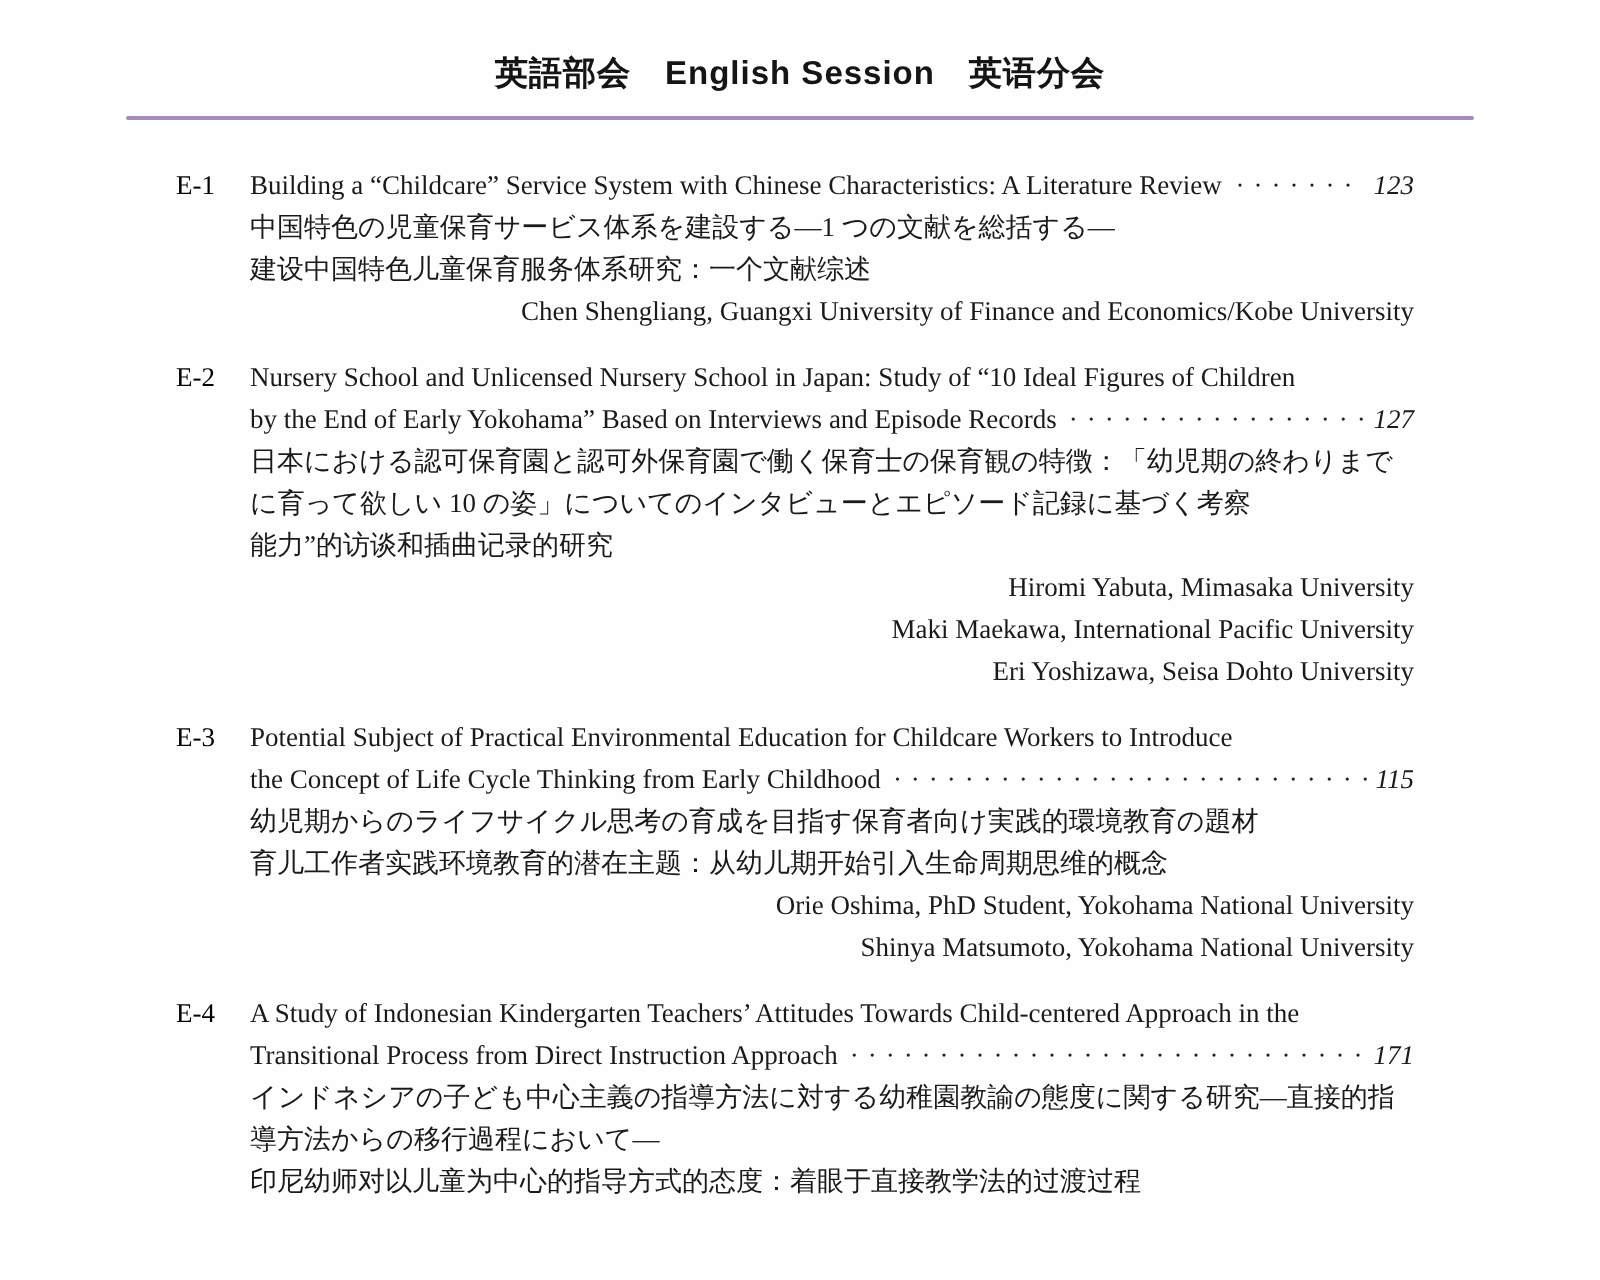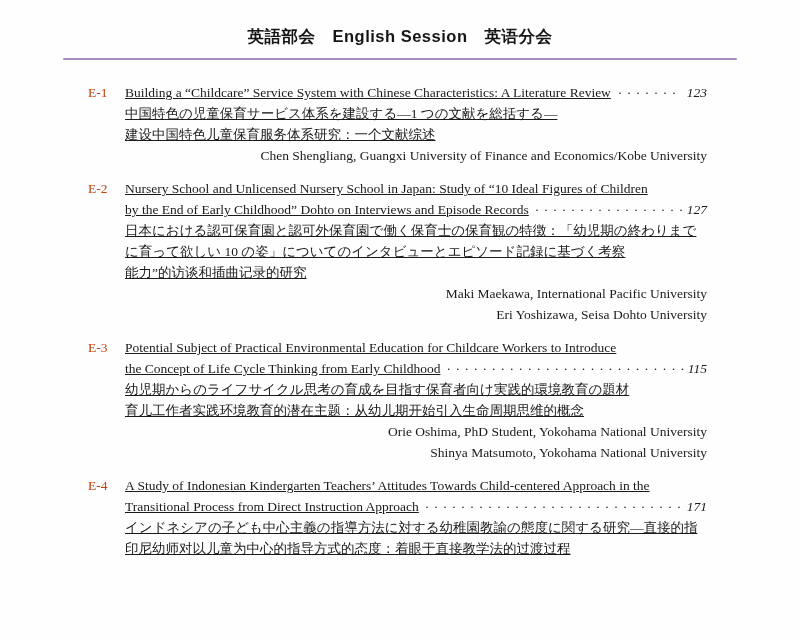--- a/index.html
+++ b/index.html
@@ -15,25 +15,25 @@
     padding-top: 26px; text-align: center;
     font-family: "Liberation Sans", "DejaVu Sans", sans-serif;
     font-weight: 600; font-size: 16.5px; letter-spacing: 0.5px; color: #151515;
   }
   .rule { height: 2px; border: none; margin: 10px 63px 0 63px; border-radius: 1px; }
 
   .entries { margin: 22px 93px 0 125px; }
   .entry { position: relative; margin-bottom: 12px; }
   .entry-id {
     position: absolute; left: -37px; top: 0;
-    font-size: 13.5px; line-height: 21px; color: #c2410c;
+    font-size: 13.5px; line-height: 21px; color: #000000;
   }
   .line { font-size: 13.5px; line-height: 21px; white-space: nowrap; }
   .line.has-page { display: flex; align-items: baseline; }
-  .line .text { flex: 0 0 auto; text-decoration: underline; }
+  .line .text { flex: 0 0 auto; }
   .dots {
     flex: 1 1 0; min-width: 0; overflow: hidden;
     text-align: right; letter-spacing: 4.5px; padding: 0 6px; color: #222;
   }
   .page-num { flex: 0 0 auto; font-style: italic; }
   .author { font-size: 13.5px; line-height: 21px; text-align: right; white-space: nowrap; }
 </style>
 </head>
 <body>
 
@@ -51,27 +51,28 @@
           <span class="page-num">123</span>
         </div>
         <div class="line cjk"><span class="text">中国特色の児童保育サービス体系を建設する―1 つの文献を総括する―</span></div>
         <div class="line cjk"><span class="text">建设中国特色儿童保育服务体系研究：一个文献综述</span></div>
         <div class="author">Chen Shengliang, Guangxi University of Finance and Economics/Kobe University</div>
       </div>
       <div class="entry">
         <div class="line en"><span class="entry-id">E-2</span></div>
         <div class="line en"><span class="text">Nursery School and Unlicensed Nursery School in Japan: Study of “10 Ideal Figures of Children</span></div>
         <div class="line en has-page">
-          <span class="text">by the End of Early Childhood” Dohto on Interviews and Episode Records</span>
+          <span class="text">by the End of Early Yokohama” Based on Interviews and Episode Records</span>
           <span class="dots">···················</span>
           <span class="page-num">127</span>
         </div>
         <div class="line cjk"><span class="text">日本における認可保育園と認可外保育園で働く保育士の保育観の特徴：「幼児期の終わりまで</span></div>
         <div class="line cjk"><span class="text">に育って欲しい 10 の姿」についてのインタビューとエピソード記録に基づく考察</span></div>
         <div class="line cjk"><span class="text">能力”的访谈和插曲记录的研究</span></div>
+        <div class="author">Hiromi Yabuta, Mimasaka University</div>
         <div class="author">Maki Maekawa, International Pacific University</div>
         <div class="author">Eri Yoshizawa, Seisa Dohto University</div>
       </div>
       <div class="entry">
         <div class="line en"><span class="entry-id">E-3</span><span class="text">Potential Subject of Practical Environmental Education for Childcare Workers to Introduce</span></div>
         <div class="line en has-page">
           <span class="text">the Concept of Life Cycle Thinking from Early Childhood</span>
           <span class="dots">······························</span>
           <span class="page-num">115</span>
         </div>
@@ -81,16 +82,17 @@
         <div class="author">Shinya Matsumoto, Yokohama National University</div>
       </div>
       <div class="entry">
         <div class="line en"><span class="entry-id">E-4</span><span class="text">A Study of Indonesian Kindergarten Teachers’ Attitudes Towards Child-centered Approach in the</span></div>
         <div class="line en has-page">
           <span class="text">Transitional Process from Direct Instruction Approach</span>
           <span class="dots">·································</span>
           <span class="page-num">171</span>
         </div>
         <div class="line cjk"><span class="text">インドネシアの子ども中心主義の指導方法に対する幼稚園教諭の態度に関する研究―直接的指</span></div>
+        <div class="line cjk"><span class="text">導方法からの移行過程において―</span></div>
         <div class="line cjk"><span class="text">印尼幼师对以儿童为中心的指导方式的态度：着眼于直接教学法的过渡过程</span></div>
       </div>
     </div>
 </div>
 
 </body></html>

